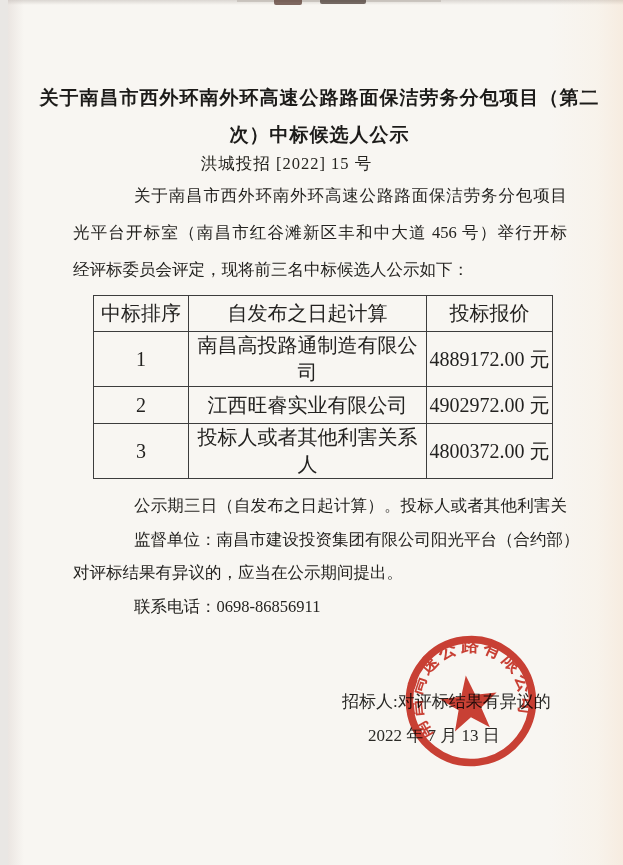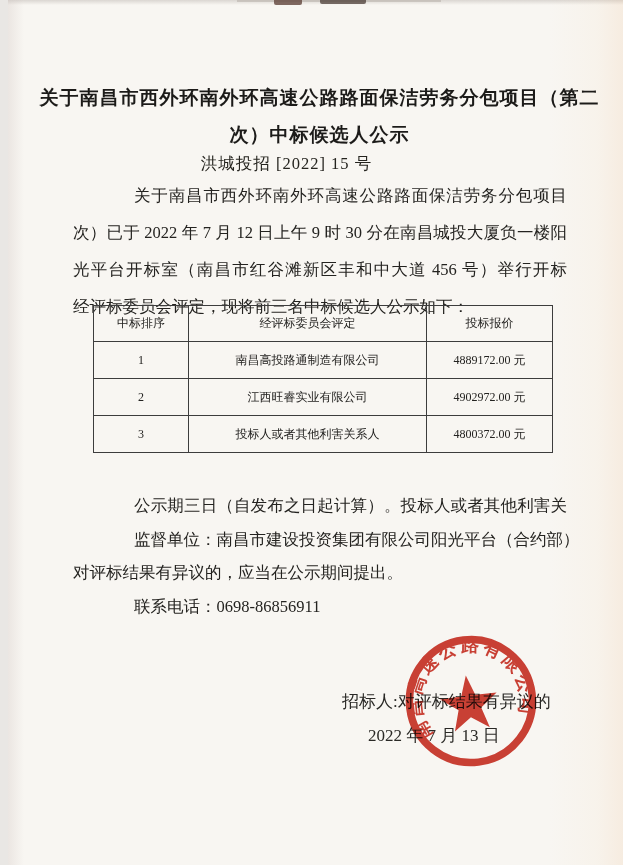--- a/index.html
+++ b/index.html
@@ -34,23 +34,23 @@
     font-size:16.5px;letter-spacing:1px;color:#25241f;
   }
   .intro{
     position:absolute;top:177px;left:65px;width:494px;
     font-size:16.5px;line-height:37px;color:#242320;
   }
   .line{white-space:nowrap;}
   .just{text-align:justify;text-align-last:justify;white-space:normal;height:37px;overflow:hidden;}
   .indent{padding-left:61px;}
   .bid-table{
-    position:absolute;left:85px;top:305px;width:459px;
+    position:absolute;left:85px;top:295px;width:459px;
     border-collapse:collapse;table-layout:fixed;
-    font-size:12px;color:#232220;
+    font-size:20px;color:#232220;
   }
   .bid-table td,.bid-table th{
     border:1.6px solid #3d3d3d;text-align:center;vertical-align:middle;
     font-weight:normal;padding:0;
   }
   .bid-table tr{height:37px;}
   .bid-table tr.hdr{height:36px;}
   .notice{
     position:absolute;top:489px;left:65px;width:494px;
     font-size:16.5px;line-height:33.5px;color:#242320;
@@ -79,35 +79,34 @@
 
   <div class="title">
     <div>关于南昌市西外环南外环高速公路路面保洁劳务分包项目（第二</div>
     <div>次）中标候选人公示</div>
   </div>
 
   <div class="docnum">洪城投招 [2022] 15 号</div>
 
   <div class="intro">
     <div class="line just indent">关于南昌市西外环南外环高速公路路面保洁劳务分包项目（第二</div>
-    <div class="line just">次）已于 2022 年 7 月 12 日上午 9 时 30 分在南昌城投大厦负一楼阳</div>
     <div class="line just">光平台开标室（南昌市红谷滩新区丰和中大道 456 号）举行开标会，</div>
     <div class="line">经评标委员会评定，现将前三名中标候选人公示如下：</div>
   </div>
 
   <table class="bid-table">
     <colgroup>
         <col style="width:95px">
         <col style="width:238px">
         <col style="width:126px">
       </colgroup>
     <tbody>
         <tr class="hdr">
       <th>中标排序</th>
-      <th>经评标委员会评定</th>
+      <th>自发布之日起计算</th>
       <th>投标报价</th>
     </tr>
     <tr>
       <td>1</td>
       <td>南昌高投路通制造有限公司</td>
       <td>4889172.00 元</td>
     </tr>
     <tr>
       <td>2</td>
       <td>江西旺睿实业有限公司</td>

